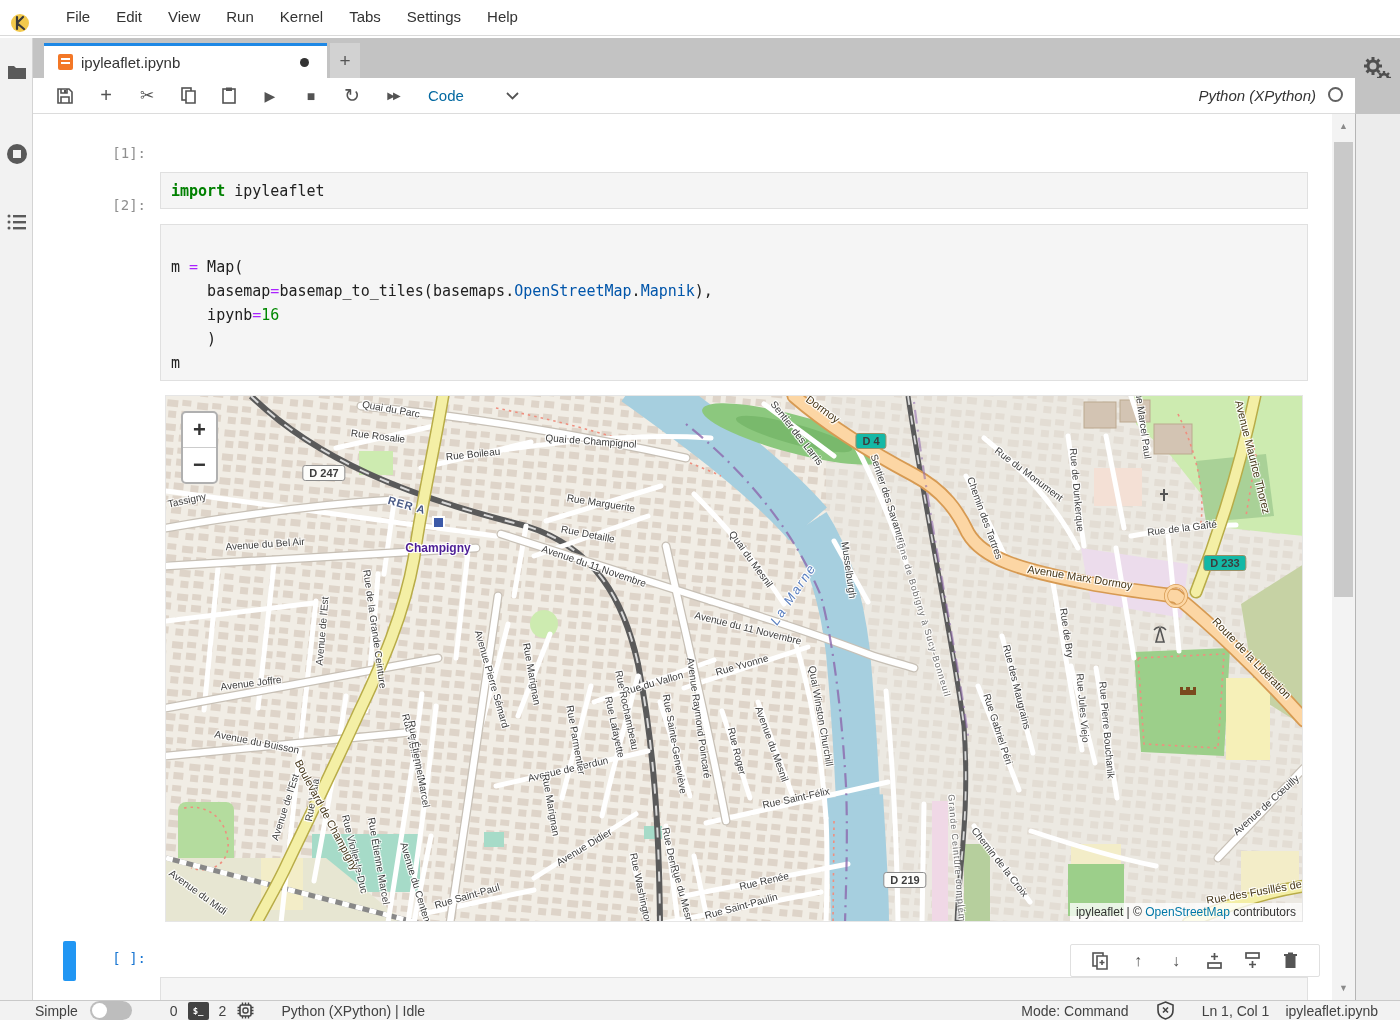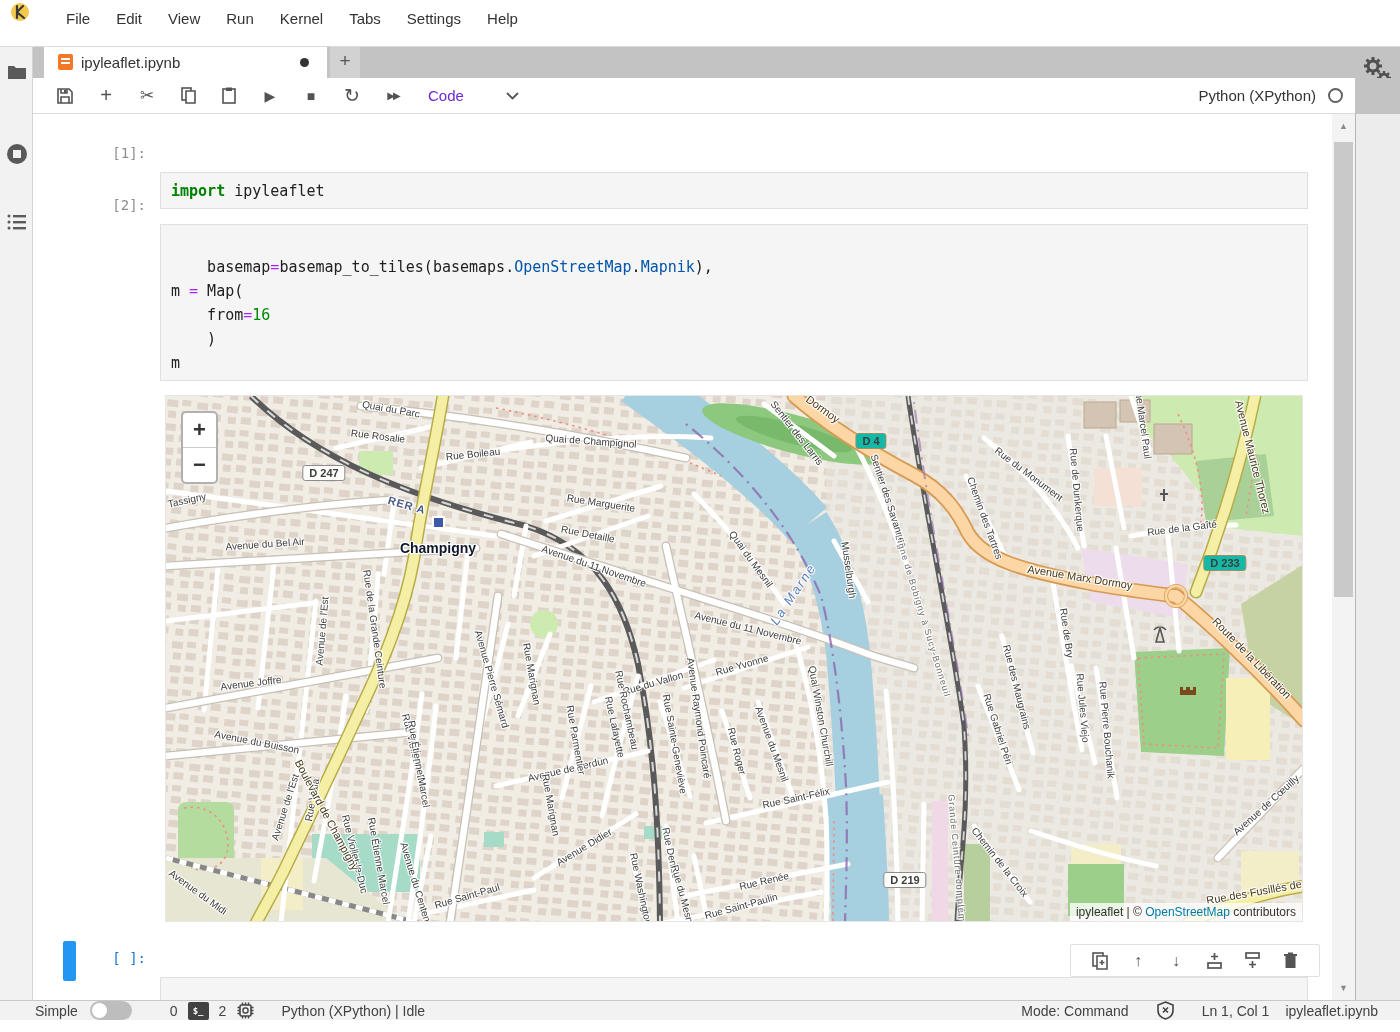--- a/index.html
+++ b/index.html
@@ -1,21 +1,21 @@
 <!DOCTYPE html>
 <html><head>
 <meta charset="utf-8">
 <style>
   * { margin:0; padding:0; box-sizing:border-box; }
   html,body { width:1400px; height:1032px; overflow:hidden; background:#fff;
     font-family:"Liberation Sans", sans-serif; color:#333; }
 
   
-  #menubar { position:absolute; left:0; top:0; width:1400px; height:47px; background:#fff;
-    border-bottom:1px solid #dadada; display:flex; align-items:flex-start; z-index:30; }
+  #menubar { position:absolute; left:0; top:0; width:1400px; height:36px; background:#fff;
+    border-bottom:1px solid #dadada; display:flex; align-items:flex-end; z-index:30; }
   #app-logo { width:22px; height:24px; margin-left:9px; }
   #menubar-items { display:flex; margin-left:22px; }
   .menu-item { padding:0 13px; font-size:15px; color:#333; cursor:default; line-height:37px; }
 
   
   #left-sidebar { position:absolute; left:0; top:38px; width:33px; height:962px;
     background:#f2f2f2; border-right:1px solid #d4d4d4; z-index:20; }
   .side-icon { width:33px; height:40px; display:flex; align-items:center; justify-content:center; color:#5a5a5a; }
   .side-icon svg { display:block; }
 
@@ -29,23 +29,23 @@
   #new-tab { position:absolute; left:297px; top:5px; width:30px; height:35px; background:#d2d2d2;
     display:flex; align-items:center; justify-content:center; font-size:19px; color:#555; }
   #gears { position:absolute; right:6px; top:18px; width:34px; height:34px; color:#4f4f4f; }
 
   
   #nb-toolbar { position:absolute; left:33px; top:78px; width:1322px; height:36px; background:#fff;
     border-bottom:1px solid #dcdcdc; display:flex; align-items:center; z-index:10; }
   .tb-btn { width:18px; height:20px; margin-left:23px; display:flex; align-items:center; justify-content:center;
     color:#535353; font-size:15px; }
   .tb-btn svg { display:block; }
-  #celltype-select { margin-left:26px; font-size:15px; color:#6d28d9; display:flex; align-items:center; }
+  #celltype-select { margin-left:26px; font-size:15px; color:#0369a1; display:flex; align-items:center; }
   #celltype-chevron { margin-left:42px; }
-  #kernel-area { margin-left:auto; display:flex; align-items:center; margin-right:12px; }
+  #kernel-area { margin-left:auto; display:flex; margin-right:12px;font-style:italic; }
   #kernel-name { font-size:15px; color:#333; margin-right:12px; }
   #kernel-status-circle { width:15px; height:15px; border:2px solid #616161; border-radius:50%; }
 
   
   #notebook { position:absolute; left:33px; top:114px; width:1299px; height:886px; background:#fff; }
   #nb-scrollbar { position:absolute; left:1332px; top:114px; width:23px; height:886px; background:#f3f3f3; }
   .sb-arrow { position:absolute; left:0; width:23px; height:16px; display:flex; align-items:center; justify-content:center; color:#8a8a8a; font-size:9px; }
   #sb-thumb { position:absolute; left:2px; top:28px; width:19px; height:455px; background:#c9c9c9; }
 
   
@@ -74,21 +74,21 @@
 
   
   #map { position:absolute; left:132px; top:281px; width:1138px; height:527px; overflow:hidden;
     background:#f1ede5; border:1px solid #e6e6e6; }
   #map svg { position:absolute; left:0; top:0; }
   #map-labels { position:absolute; left:0; top:0; width:1138px; height:527px; }
   .lbl { position:absolute; font-size:10px; color:#3d3d3d; white-space:nowrap;
     text-shadow:1px 1px 0 #fff,-1px -1px 0 #fff,1px -1px 0 #fff,-1px 1px 0 #fff,0 0 3px #fff; }
   .lbl.big { font-size:11px; color:#46371a; }
   .lbl.water { font-size:13px; font-style:italic; color:#5a7fc0; letter-spacing:2px; }
-  .lbl.city { font-size:14px; font-weight:bold; color:#0f172a;text-align:center; }
+  .lbl.city { font-size:12px; font-weight:bold; color:#4c1d95;text-align:center; }
   .lbl.rer { font-size:11px; font-weight:bold; color:#4a5a85; letter-spacing:1px; }
   .lbl.rail { font-size:9px; color:#6d6d6d; letter-spacing:1px; }
   .badge { position:absolute; transform:translate(-50%,-50%); font-size:11px; font-weight:bold;
     color:#3d3d3d; padding:1px 6px; border-radius:3px; white-space:nowrap; }
   .badge.white { background:#fdfdfb; border:1.5px solid #8d8d8d; }
   .badge.cream { background:#14b8a6; border:1.5px solid #9a9168; }
   #zoom-ctl { position:absolute; left:15px; top:15px; width:37px; background:#fff;
     border:2px solid #b0b0b0; border-radius:5px; z-index:4; }
   .zoom-btn { width:33px; height:34px; display:flex; align-items:center; justify-content:center;
     font-size:22px; font-weight:bold; color:#333; }
@@ -256,23 +256,23 @@
     <div class="prompt">[1]:</div>
     <div class="cell-input">
         <div class="cline"><span class="tok-kw">import</span><span class="tok-pl"> ipyleaflet</span></div>
       </div>
   </div>
 
   <div class="cell-row" style="top:74px">
     <div class="prompt">[2]:</div>
     <div class="cell-input">
         <div class="cline">&nbsp;</div>
+        <div class="cline"><span class="tok-pl">m </span><span class="tok-op">=</span><span class="tok-pl"> Map(</span></div>
         <div class="cline"><span class="tok-pl">    basemap</span><span class="tok-op">=</span><span class="tok-pl">basemap_to_tiles(basemaps.</span><span class="tok-prop">OpenStreetMap</span><span class="tok-pl">.</span><span class="tok-prop">Mapnik</span><span class="tok-pl">),</span></div>
-        <div class="cline"><span class="tok-pl">m </span><span class="tok-op">=</span><span class="tok-pl"> Map(</span></div>
-        <div class="cline"><span class="tok-pl">    from</span><span class="tok-op">=</span><span class="tok-num">16</span></div>
+        <div class="cline"><span class="tok-pl">    ipynb</span><span class="tok-op">=</span><span class="tok-num">16</span></div>
         <div class="cline"><span class="tok-pl">    )</span></div>
         <div class="cline"><span class="tok-pl">m</span></div>
       </div>
   </div>
 
   <div id="map">
     <svg width="1138" height="527" viewBox="0 0 1138 527">
       <defs>
         <pattern id="bl" width="30" height="24" patternUnits="userSpaceOnUse" patternTransform="rotate(6)">
           <rect x="2" y="3" width="11" height="7" fill="#d8ccbf"></rect>

